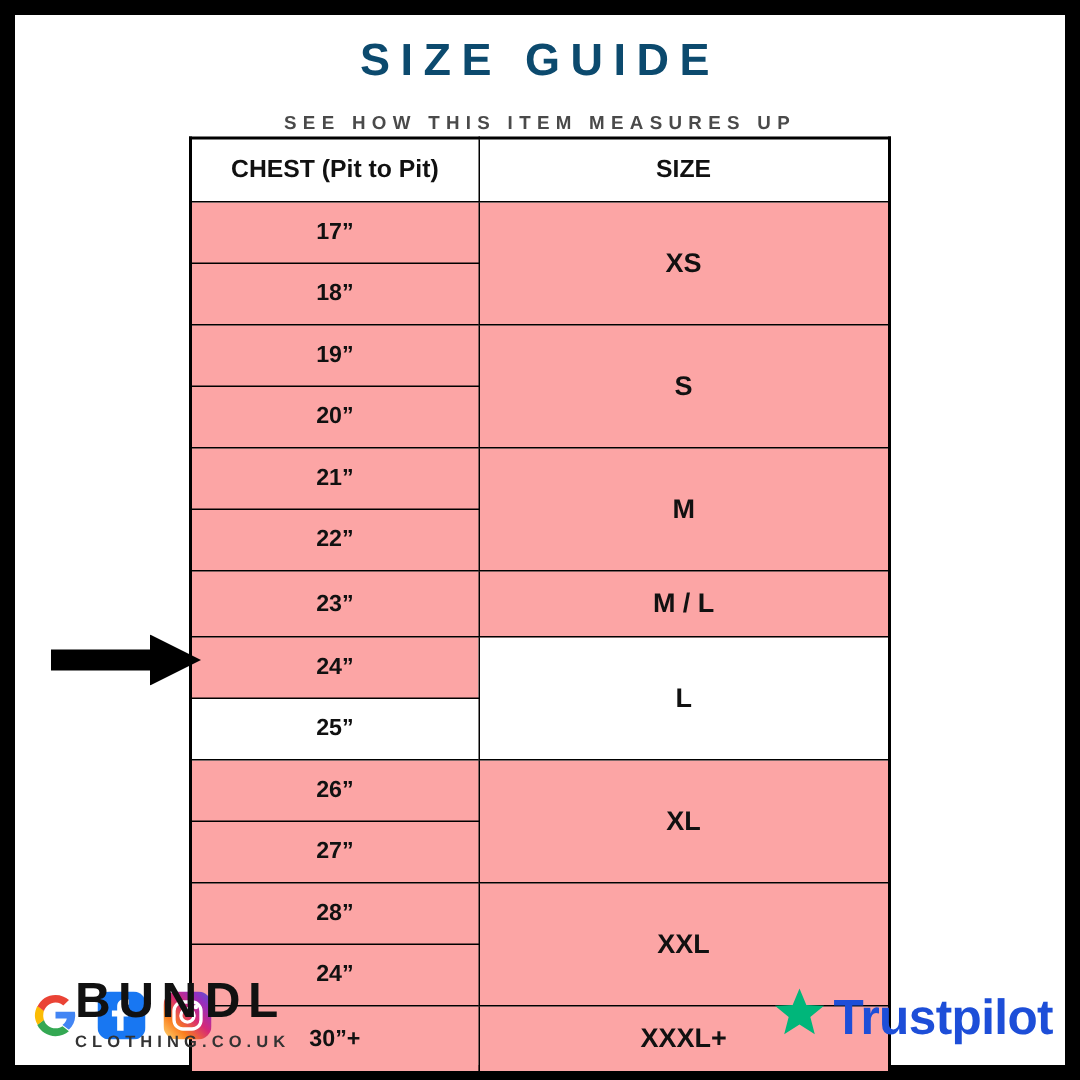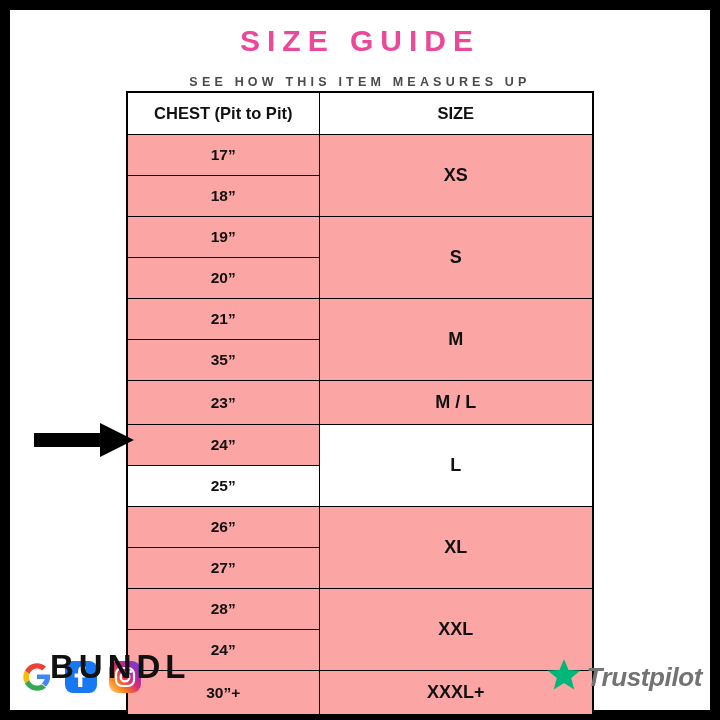--- a/index.html
+++ b/index.html
@@ -25,21 +25,21 @@
     height: 700px;
     background: #ffffff;
   }
 
   
   .title {
     text-align: center;
     font-size: 30px;
     font-weight: bold;
     letter-spacing: 7px;
-    color: #ec4899;
+    color: #0c4a6e;
     margin-top: 14px;
   }
   .subtitle {
     text-align: center;
     font-size: 12.5px;
     font-weight: bold;
     letter-spacing: 4.2px;
     color: #4a4a4a;
     margin-top: 17px;
   }
@@ -137,25 +137,24 @@
 
   .trustpilot {
     position: absolute;
     right: 8px;
     top: 20px;
     display: flex;
     align-items: center;
     gap: 6px;
   }
   .tp-name {
-    font-size: 26px;
-    font-weight: bold;
-    color: #737373;
+    font-size: 33px;
+    font-weight: bold;
+    color: #1d4ed8;
     letter-spacing: -0.4px;
-    font-style: italic;
   }
 </style>
 </head>
 <body>
 
 <div id="page">
   <div id="card">
 
     <div class="title">SIZE GUIDE</div>
     <div class="subtitle">SEE HOW THIS ITEM MEASURES UP</div>
@@ -183,21 +182,21 @@
               <td class="size grey" rowspan="2">S</td>
             </tr>
             <tr>
               <td class="chest grey">20”</td>
             </tr>
             <tr>
               <td class="chest grey">21”</td>
               <td class="size grey" rowspan="2">M</td>
             </tr>
             <tr>
-              <td class="chest grey">35”</td>
+              <td class="chest grey">22”</td>
             </tr>
             <tr>
               <td class="chest grey">23”</td>
               <td class="size grey">M / L</td>
             </tr>
             <tr>
               <td class="chest grey">24”</td>
               <td class="size white" rowspan="2">L</td>
             </tr>
             <tr>
@@ -262,20 +261,21 @@
             <rect x="0" y="0" width="32" height="32" rx="9" fill="url(#ig)"></rect>
             <rect x="7" y="7" width="18" height="18" rx="6" fill="none" stroke="#fff" stroke-width="2.2"></rect>
             <circle cx="16" cy="16" r="4.4" fill="none" stroke="#fff" stroke-width="2.2"></circle>
             <circle cx="21.6" cy="10.4" r="1.5" fill="#fff"></circle>
           </svg>
         </span>
       </div>
 
       <div class="brand">
         <div class="brand-name">BUNDL</div>
+        <div class="brand-sub">CLOTHING.CO.UK</div>
       </div>
 
       <div class="trustpilot">
         <span>
           <svg width="34" height="34" viewBox="0 0 32 32">
             <polygon points="16,1 20.3,11.3 31.4,11.8 22.8,18.9 25.6,29.7 16,23.6 6.4,29.7 9.2,18.9 0.6,11.8 11.7,11.3" fill="#00b67a"></polygon>
           </svg>
         </span>
         <span class="tp-name">Trustpilot</span>
       </div>

